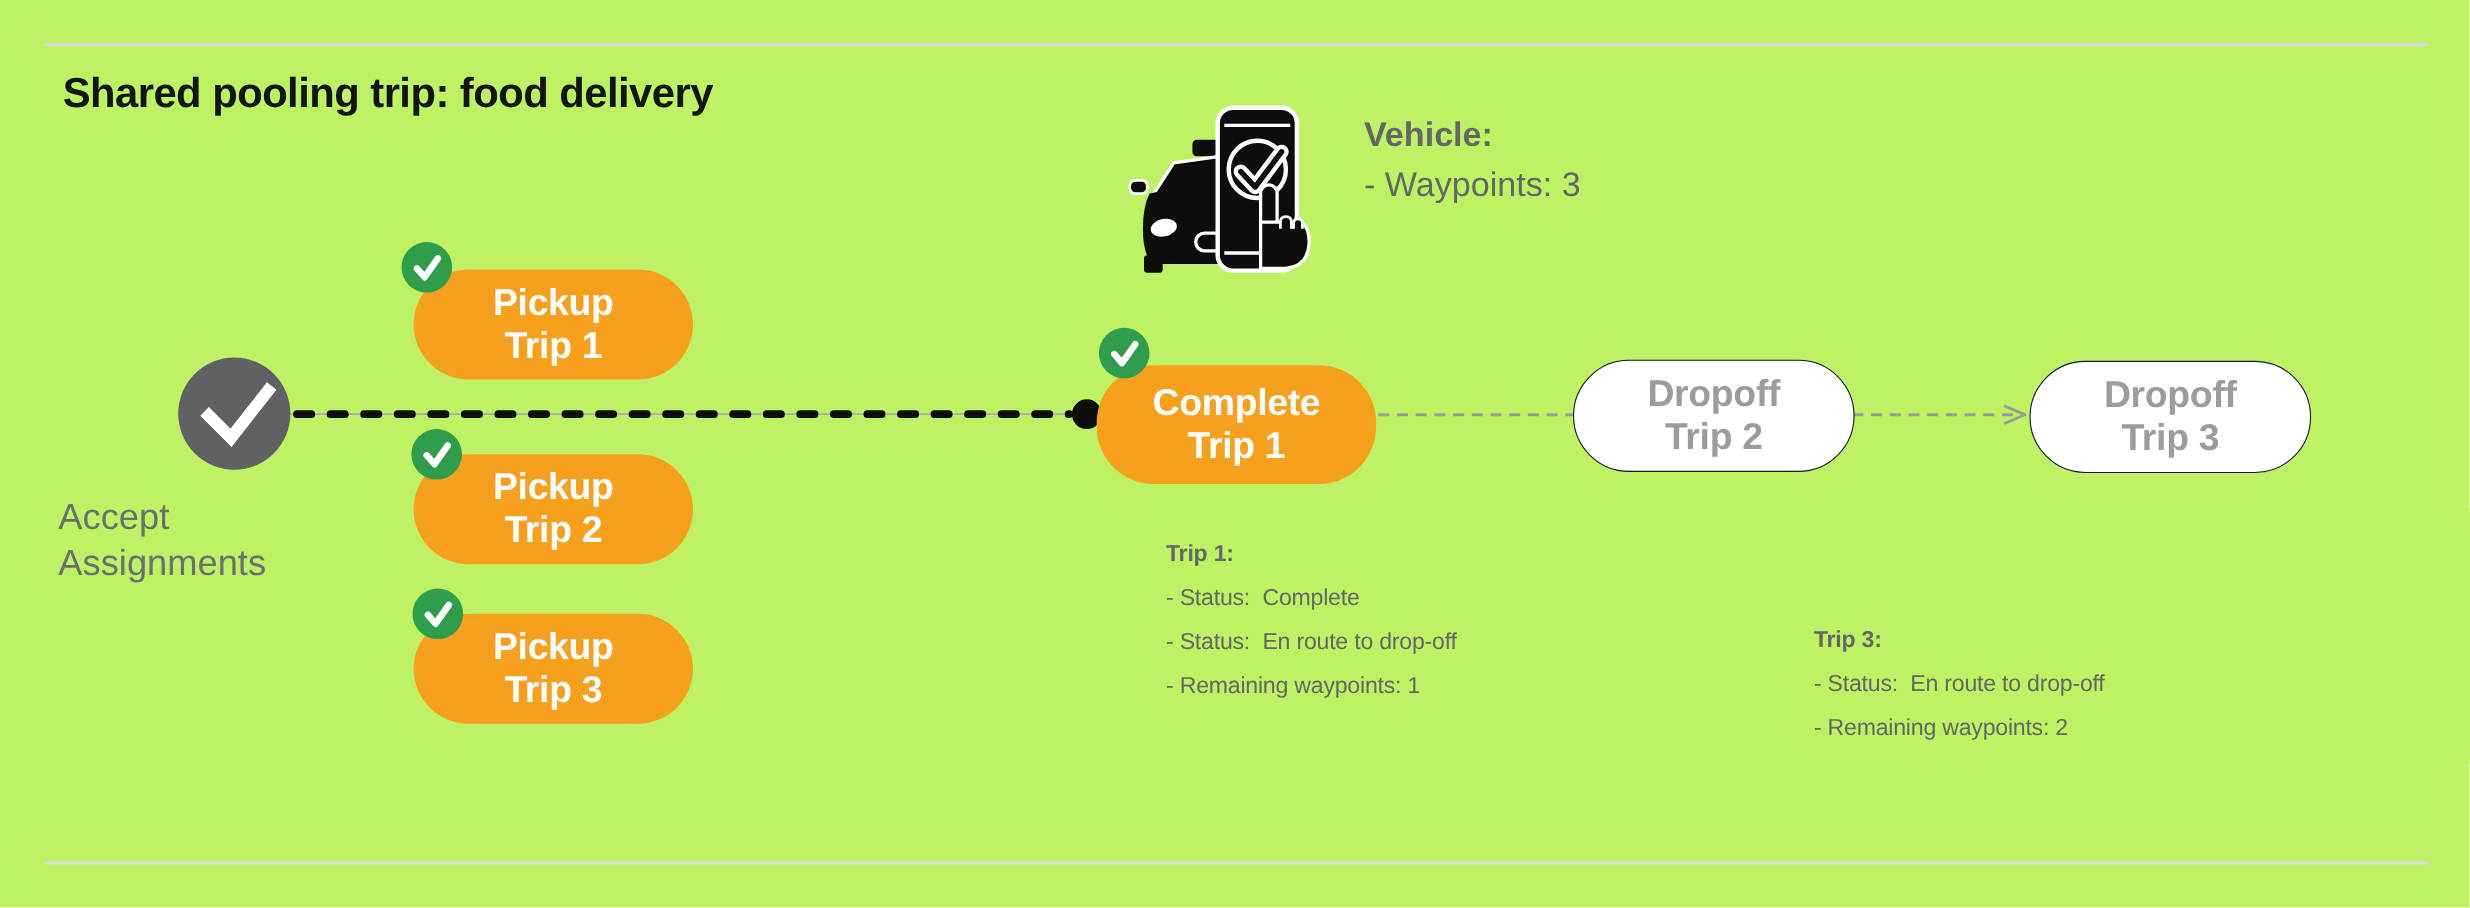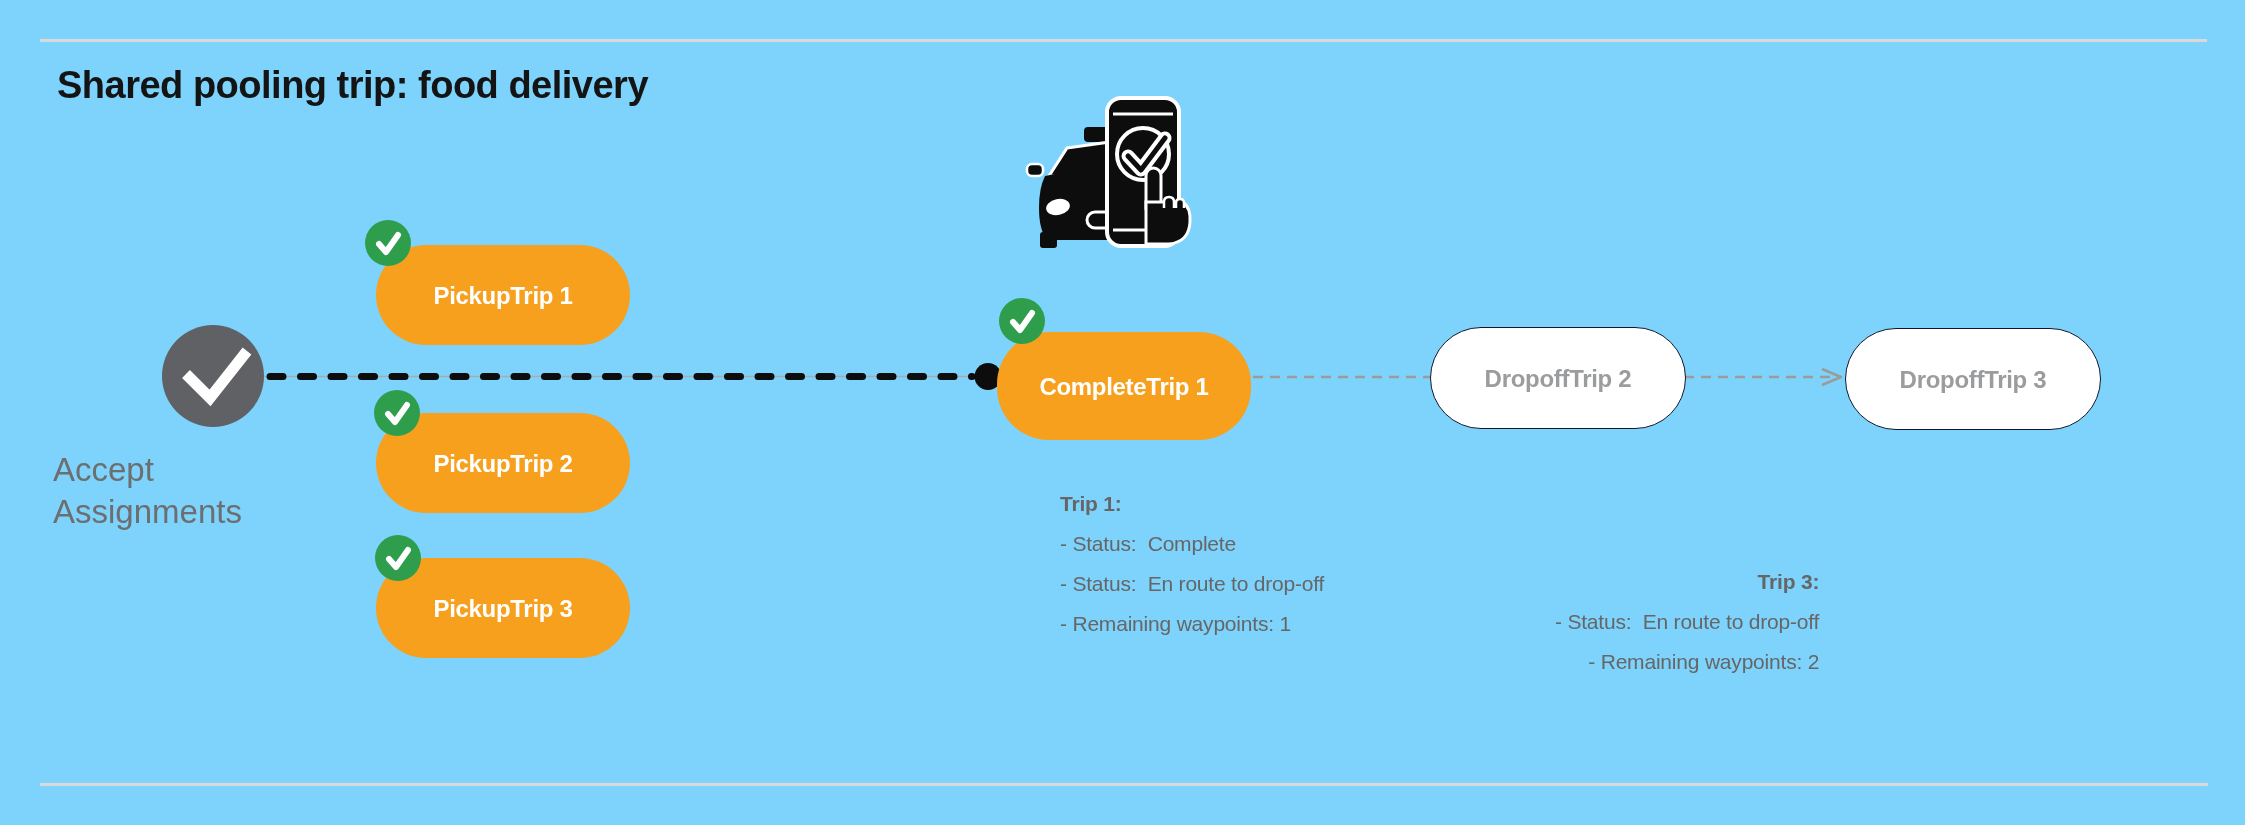--- a/index.html
+++ b/index.html
@@ -1,29 +1,29 @@
 <!DOCTYPE html>
 <html><head>
 <meta charset="utf-8">
 <style>
   html,body{margin:0;padding:0;background:#fff;}
   .canvas{
-    position:relative;width:2245px;height:825px;background:#7dd3fc;overflow:hidden;
+    position:relative;width:2245px;height:825px;background:#bef264;overflow:hidden;
     font-family:"Liberation Sans","DejaVu Sans",sans-serif;
   }
   .hairline{position:absolute;height:3px;background:#D9D9D9;}
   .page-title{
     position:absolute;left:57px;top:64px;font-size:38px;font-weight:700;
     letter-spacing:-0.5px;color:#141414;white-space:nowrap;
   }
   .layer{position:absolute;left:0;top:0;width:2245px;height:825px;}
   .pill{
     position:absolute;width:254px;height:100px;border-radius:52px;
-    display:flex;align-items:center;justify-content:center;
-    font-weight:700;font-size:24px;line-height:39px;letter-spacing:-0.3px;text-align:center;
+    display:flex;flex-direction:column;align-items:center;justify-content:center;
+    font-weight:700;font-size:34px;line-height:39px;letter-spacing:-0.3px;text-align:center;
   }
   .pill.filled{background:#F6A01E;color:#ffffff;}
   .pill.outline{background:#ffffff;border:1px solid #0f172a;color:#9A9C9E;}
   .node-label{
     position:absolute;color:#6D6E70;font-size:33px;line-height:42px;
     text-align:left;width:320px;
   }
   .vehicle-text{position:absolute;left:1240px;top:100px;color:#666666;font-size:31px;line-height:45px;}
   .vehicle-text .vh{font-weight:700;}
   .status-block{position:absolute;color:#666666;font-size:21px;line-height:40px;letter-spacing:-0.2px;margin-left:43px;}
@@ -122,27 +122,31 @@
       <path d="M103 66 L116 80 L140 48" fill="none" stroke="#ffffff" stroke-width="13" stroke-linecap="round" stroke-linejoin="round"></path>
       <path d="M103 66 L116 80 L140 48" fill="none" stroke="#0d0d0d" stroke-width="5" stroke-linecap="round" stroke-linejoin="round"></path>
 
       <rect x="121" y="78" width="15" height="48" rx="7.5" fill="#0d0d0d" stroke="#ffffff" stroke-width="3"></rect>
       <path d="M121 112 L158 112 Q166 118 165 132 Q164 152 144 154 L121 154 Z" fill="#0d0d0d" stroke="#ffffff" stroke-width="3"></path>
       <path d="M139 118 v-6 q0 -5 5 -5 q5 0 5 5 v6" fill="#0d0d0d" stroke="#ffffff" stroke-width="2.5"></path>
       <path d="M151 118 v-5 q0 -4 4 -4 q4 0 4 4 v5" fill="#0d0d0d" stroke="#ffffff" stroke-width="2.5"></path>
     </g>
   </svg>
 
+  <div class="vehicle-text">
+    <div class="vh">Vehicle:</div>
+    <div>- Waypoints: 3</div>
+  </div>
 
   <div class="status-block" style="left:1017px;top:484px;">
     <div class="sb-heading">Trip 1:</div>
     <div class="sb-line">- Status:  Complete</div>
     <div class="sb-line">- Status:  En route to drop-off</div>
     <div class="sb-line">- Remaining waypoints: 1</div>
   </div>
 
-  <div class="status-block" style="left:1512px;top:562px;text-align:right;">
+  <div class="status-block" style="left:1606px;top:562px;">
     <div class="sb-heading">Trip 3:</div>
     <div class="sb-line">- Status:  En route to drop-off</div>
     <div class="sb-line">- Remaining waypoints: 2</div>
   </div>
 
 </div>
 
 </body></html>

